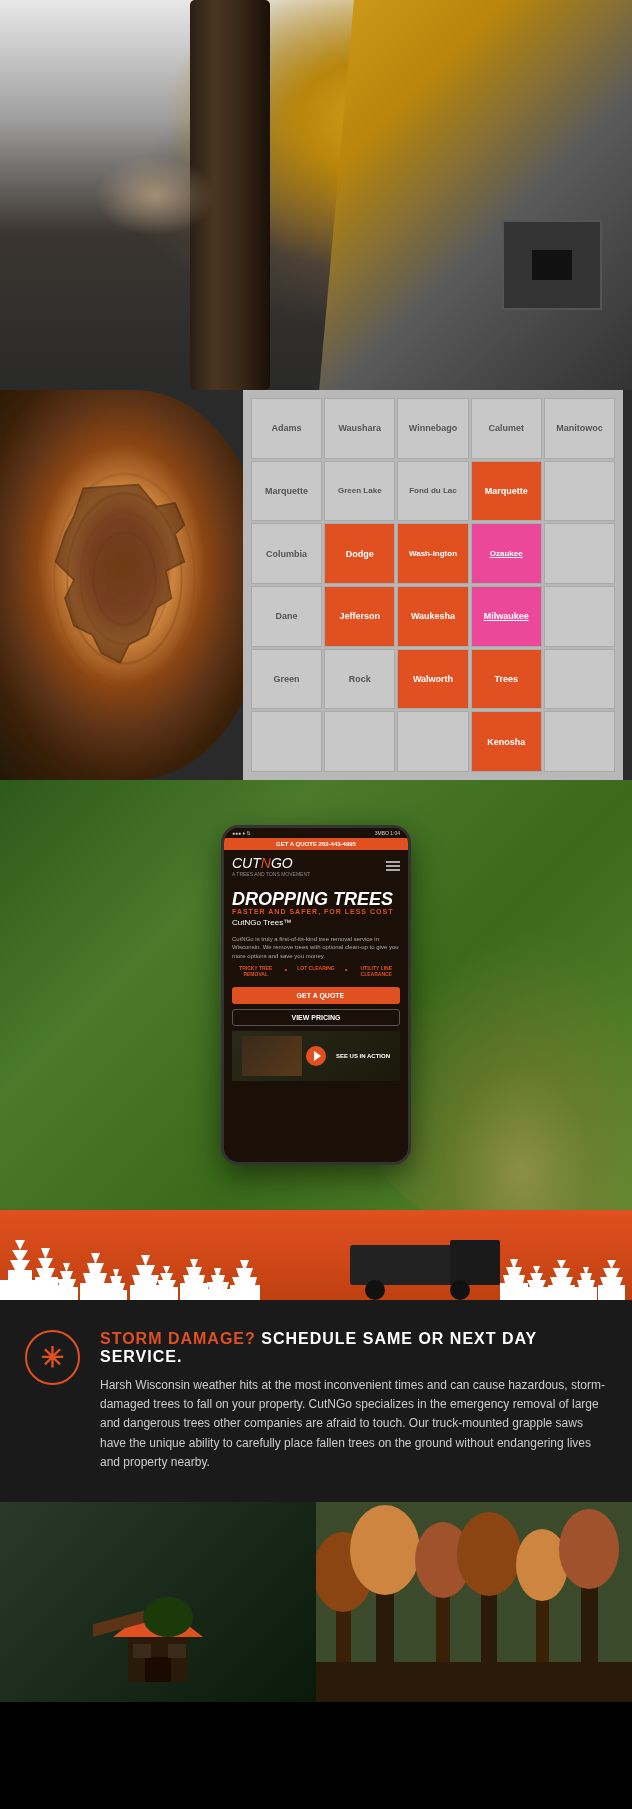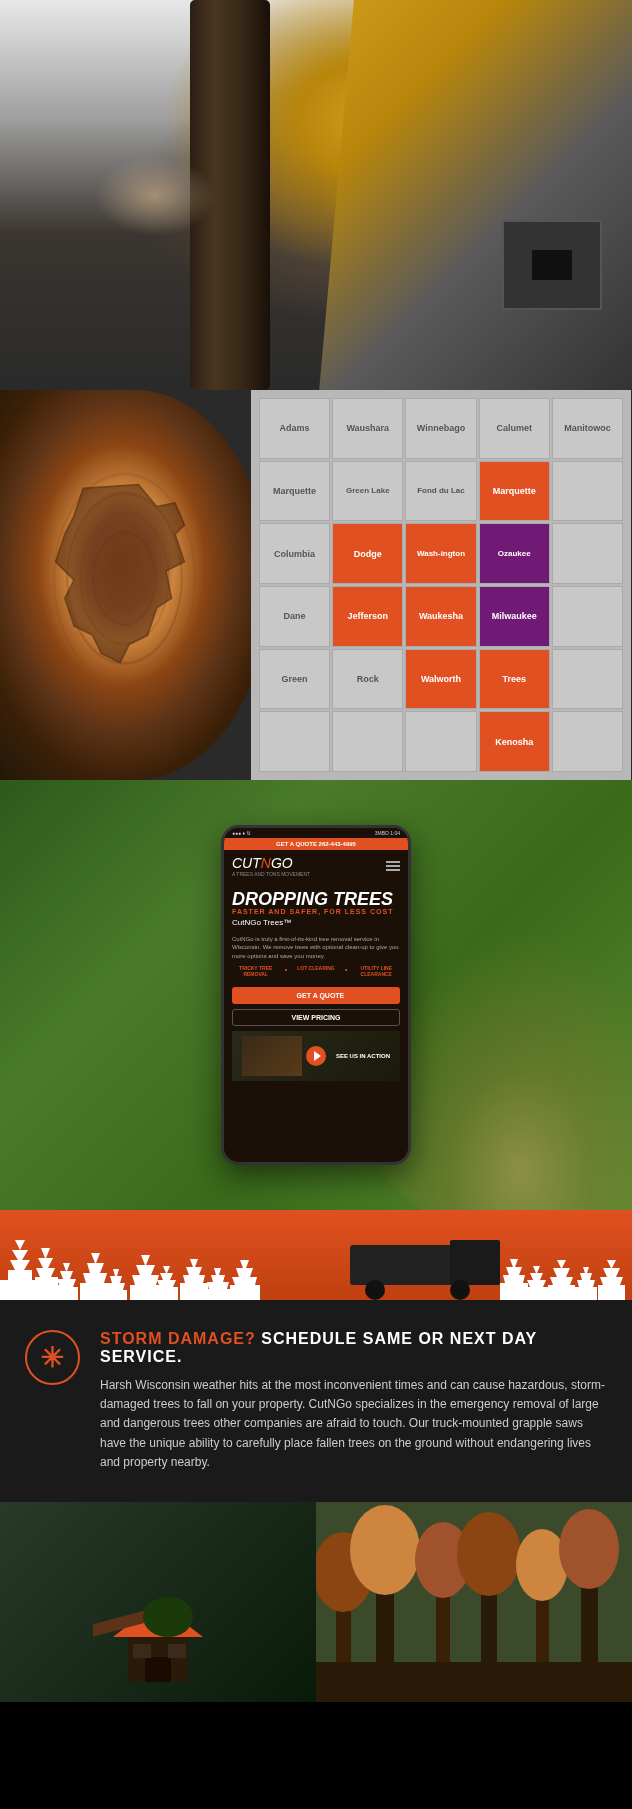--- a/index.html
+++ b/index.html
@@ -93,21 +93,21 @@
       border-radius: 50% 40% 50% 40%;
       background: 
         radial-gradient(ellipse at 45% 48%, transparent 10%, rgba(139,69,19,0.3) 11%, transparent 12%,
           transparent 18%, rgba(101,50,14,0.3) 19%, transparent 20%,
           transparent 26%, rgba(139,69,19,0.3) 27%, transparent 28%,
           transparent 34%, rgba(101,50,14,0.3) 35%, transparent 36%,
           transparent 42%, rgba(139,69,19,0.3) 43%, transparent 44%);
     }
     .wisconsin-map {
       position: absolute;
-      right: 1px;
+      right: 9px;
       top: 0;
       width: 380px;
       height: 390px;
       background: #d0d0d0;
       overflow: hidden;
     }
     .county {
       background: #c8c8c8;
       display: flex;
       align-items: center;
@@ -117,22 +117,23 @@
       color: #555;
       text-align: center;
       cursor: pointer;
       border: 1px solid #aaa;
     }
     .county.highlighted {
       background: #e05020;
       color: white;
     }
     .county.milwaukee {
-      background: #701a75;
-      color: white;
+      background: #ec4899;
+      color: white;
+      text-decoration: underline;
     }
 
     
     .section-phone {
       width: 632px;
       height: 430px;
       background: linear-gradient(135deg, #2d5a1b 0%, #4a7a2a 30%, #3a6a1a 60%, #5a8a30 100%);
       position: relative;
       display: flex;
       align-items: center;

